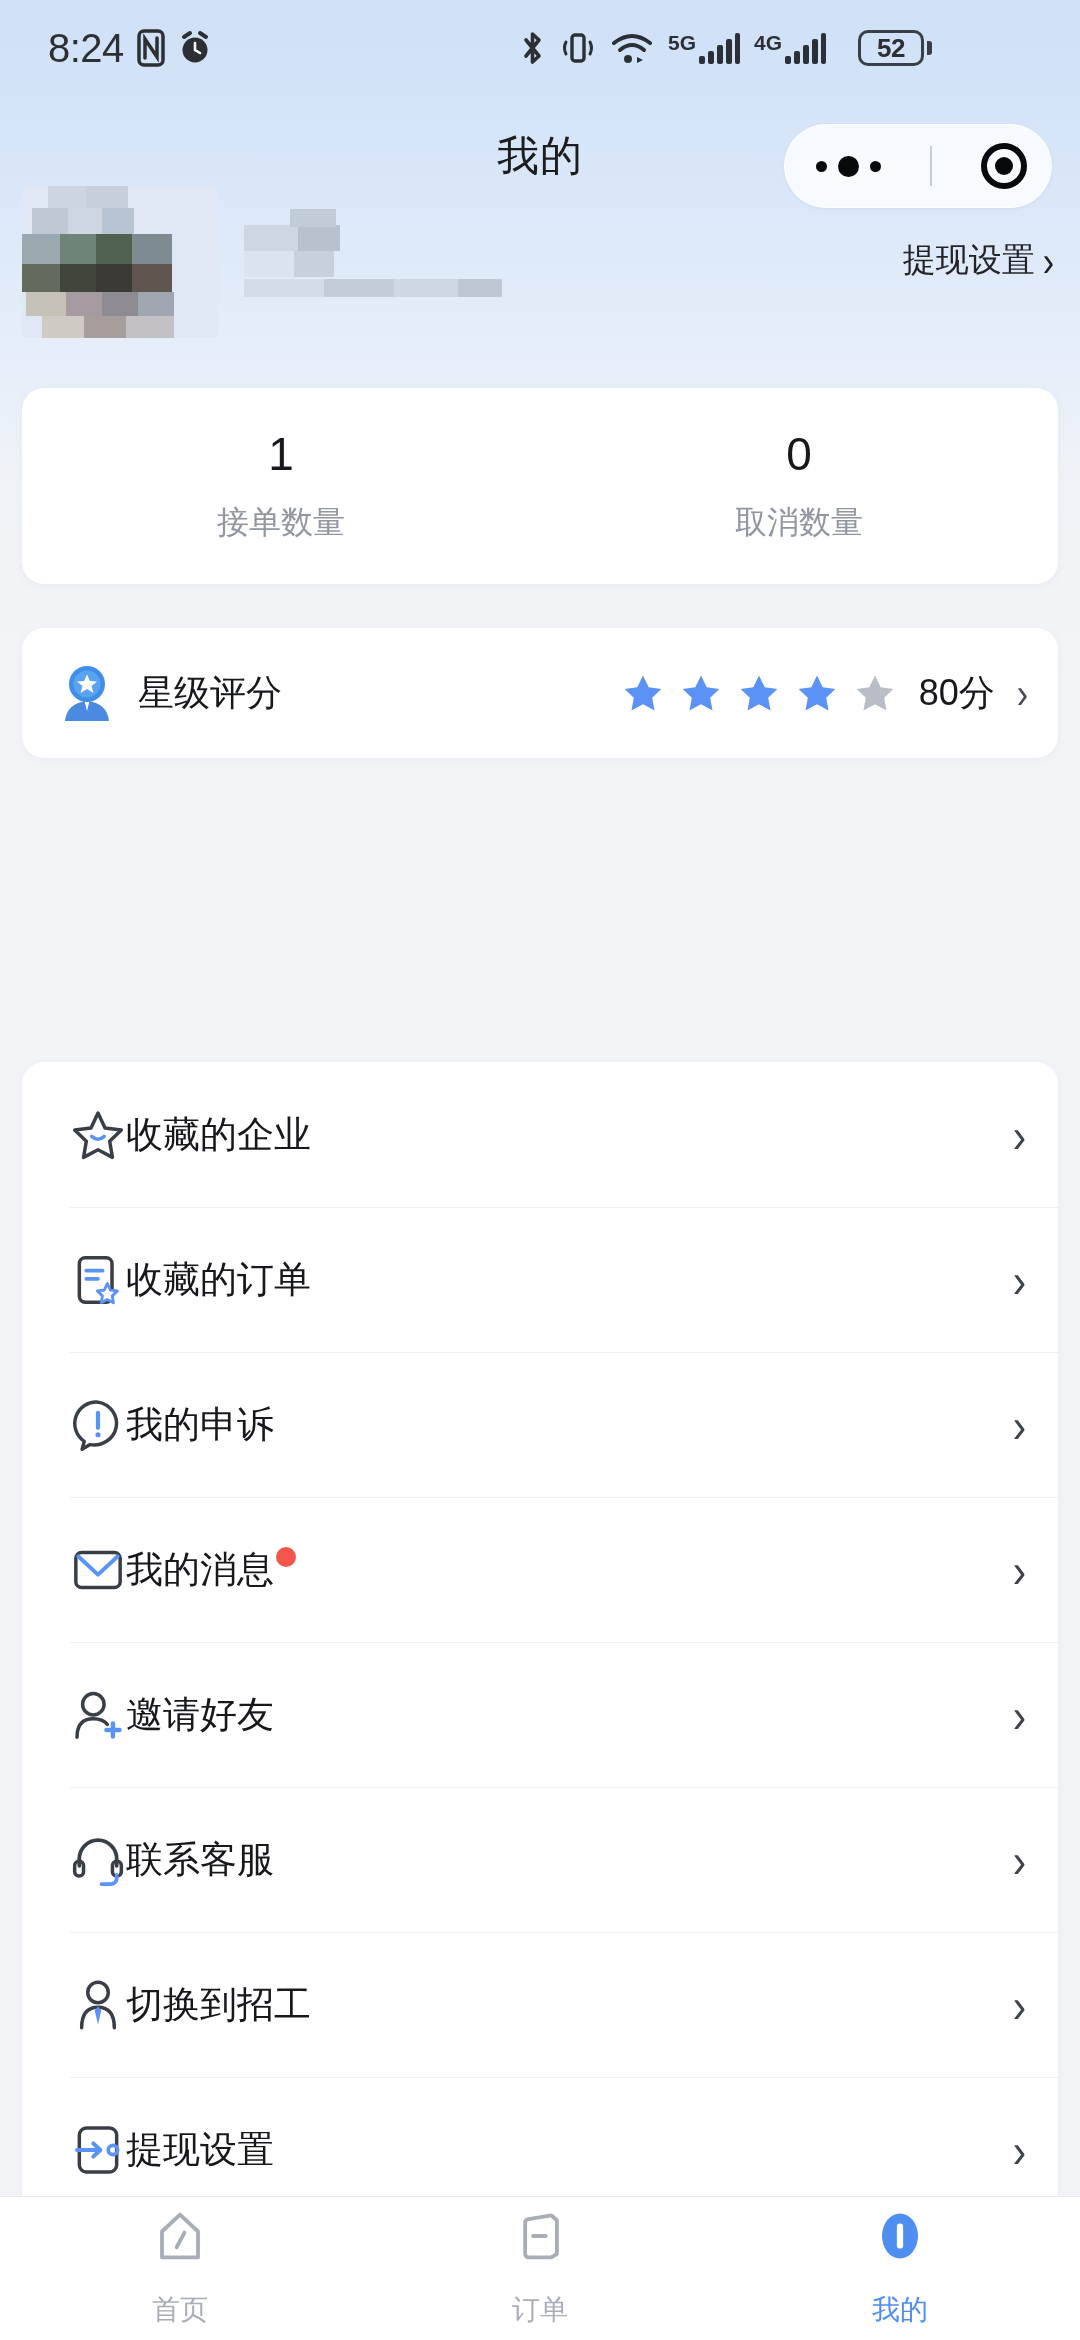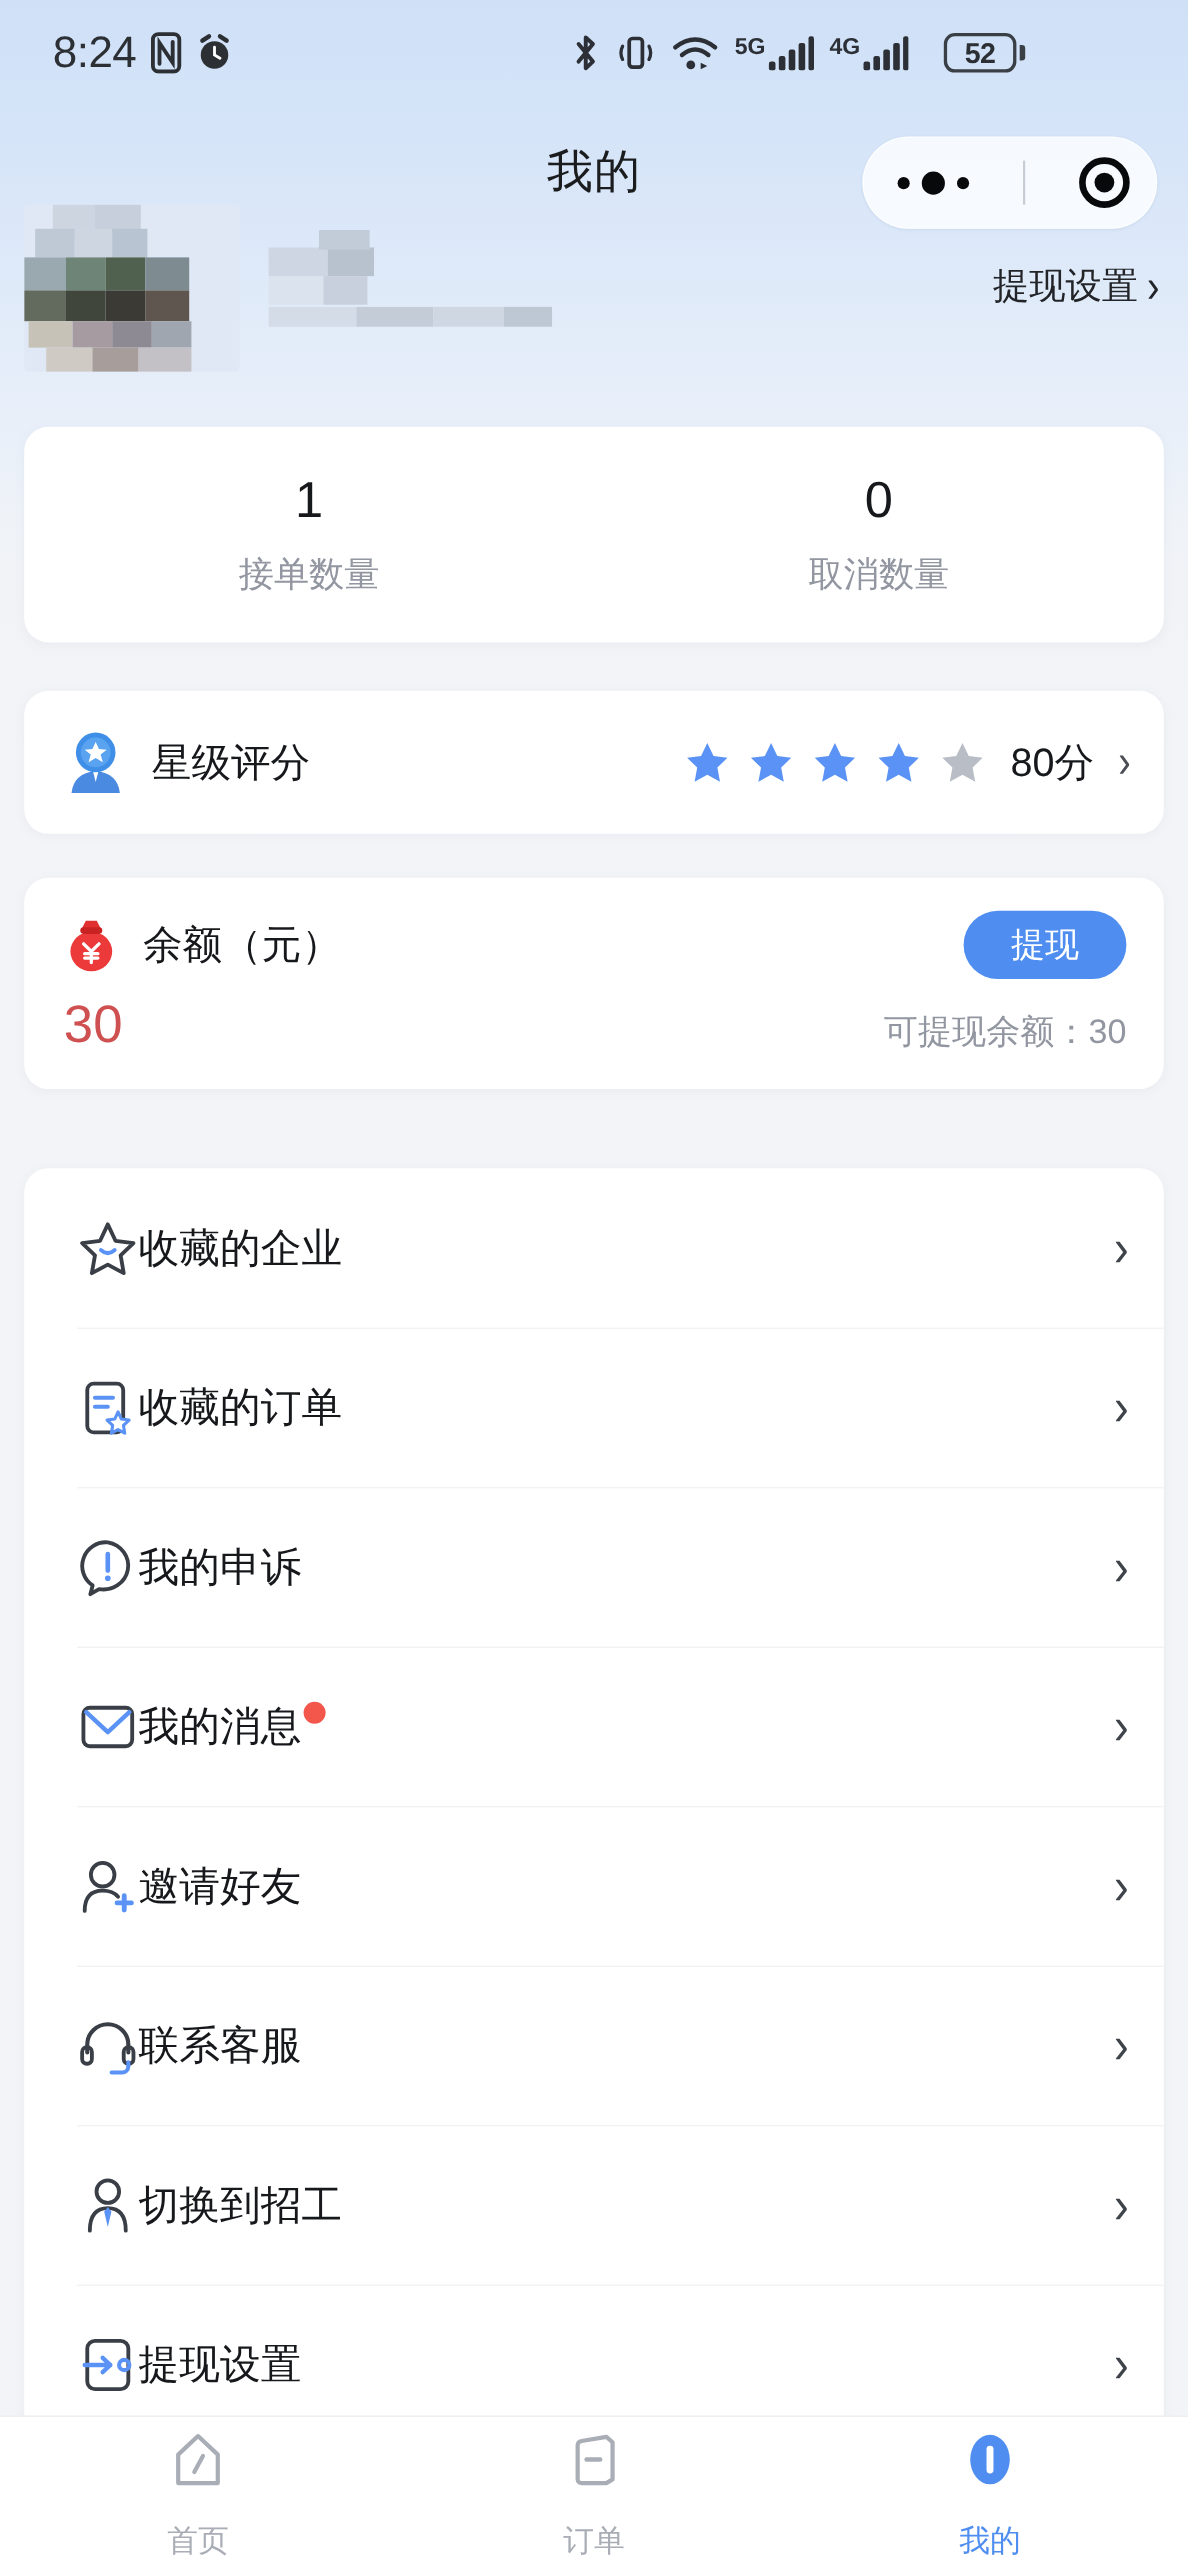--- a/index.html
+++ b/index.html
@@ -348,38 +348,20 @@
           </svg>
         <svg class="star" viewBox="0 0 24 24">
             <path d="M12 2.4 L15.1 8.9 L22 9.8 L17 14.6 L18.3 21.6 L12 18.2 L5.7 21.6 L7 14.6 L2 9.8 L8.9 8.9Z" fill="#b9bdc5"></path>
           </svg>
       </div>
       <span class="score">80分</span>
       <span class="rc-chev">›</span>
     </div>
   </div>
 
-  <div class="card" id="balance-card">
-    <div class="bal-row1">
-      <div class="bal-title">
-        <svg width="50" height="54" viewBox="0 0 50 54">
-          <ellipse cx="25" cy="33" rx="19" ry="18" fill="#ec3a3a"></ellipse>
-          <path d="M16 13 L20 5 L30 5 L34 13 Z" fill="#e03030"></path>
-          <rect x="15" y="11" width="20" height="6" rx="3" fill="#c92222"></rect>
-          <path d="M18 26 L25 33 L32 26 M25 33 L25 43 M19 35 L31 35 M19 39 L31 39" stroke="#ffffff" stroke-width="3" fill="none" stroke-linecap="round"></path>
-        </svg>
-        <span class="bal-title-text">余额（元）</span>
-      </div>
-      <button class="withdraw-btn">提现</button>
-    </div>
-    <div class="bal-row2">
-      <span class="bal-amount">30</span>
-      <span class="bal-avail">可提现余额：30</span>
-    </div>
-  </div>
 
   <div id="menu-card">
 
     <div class="menu-item">
       <svg class="mi-icon" viewBox="0 0 24 24">
         <path d="M12 2.6 L15 9 L22 9.9 L17 14.7 L18.2 21.6 L12 18.3 L5.8 21.6 L7 14.7 L2 9.9 L9 9Z" fill="none" stroke="#3a3f47" stroke-width="1.5" stroke-linejoin="round"></path>
         <path d="M9.3 12.6 Q12 15 14.7 12.6" fill="none" stroke="#5b92f5" stroke-width="1.5" stroke-linecap="round"></path>
       </svg>
       <span class="mi-label">收藏的企业</span>
       <span class="mi-chev">›</span>

